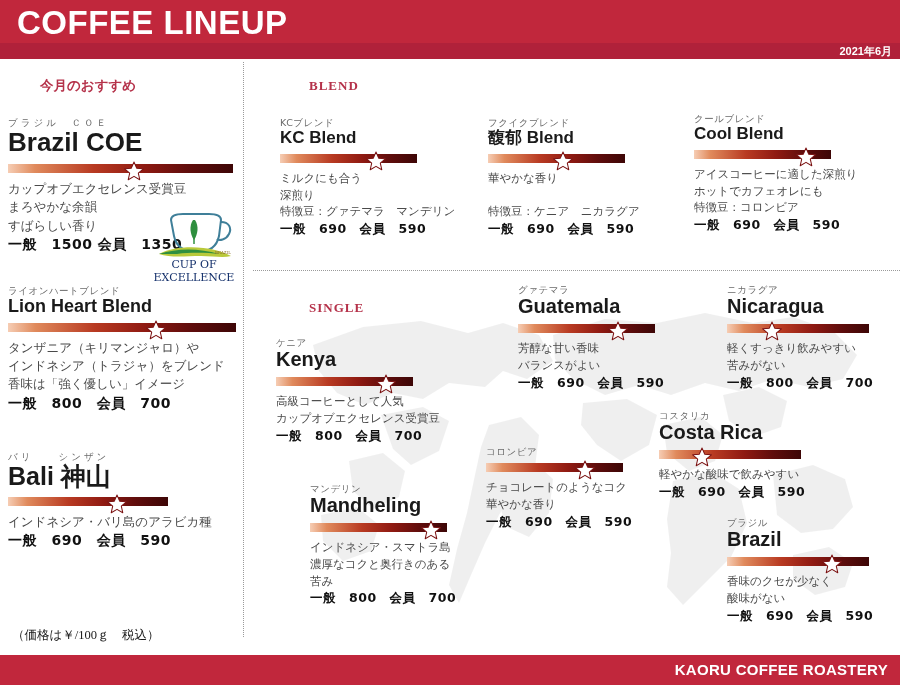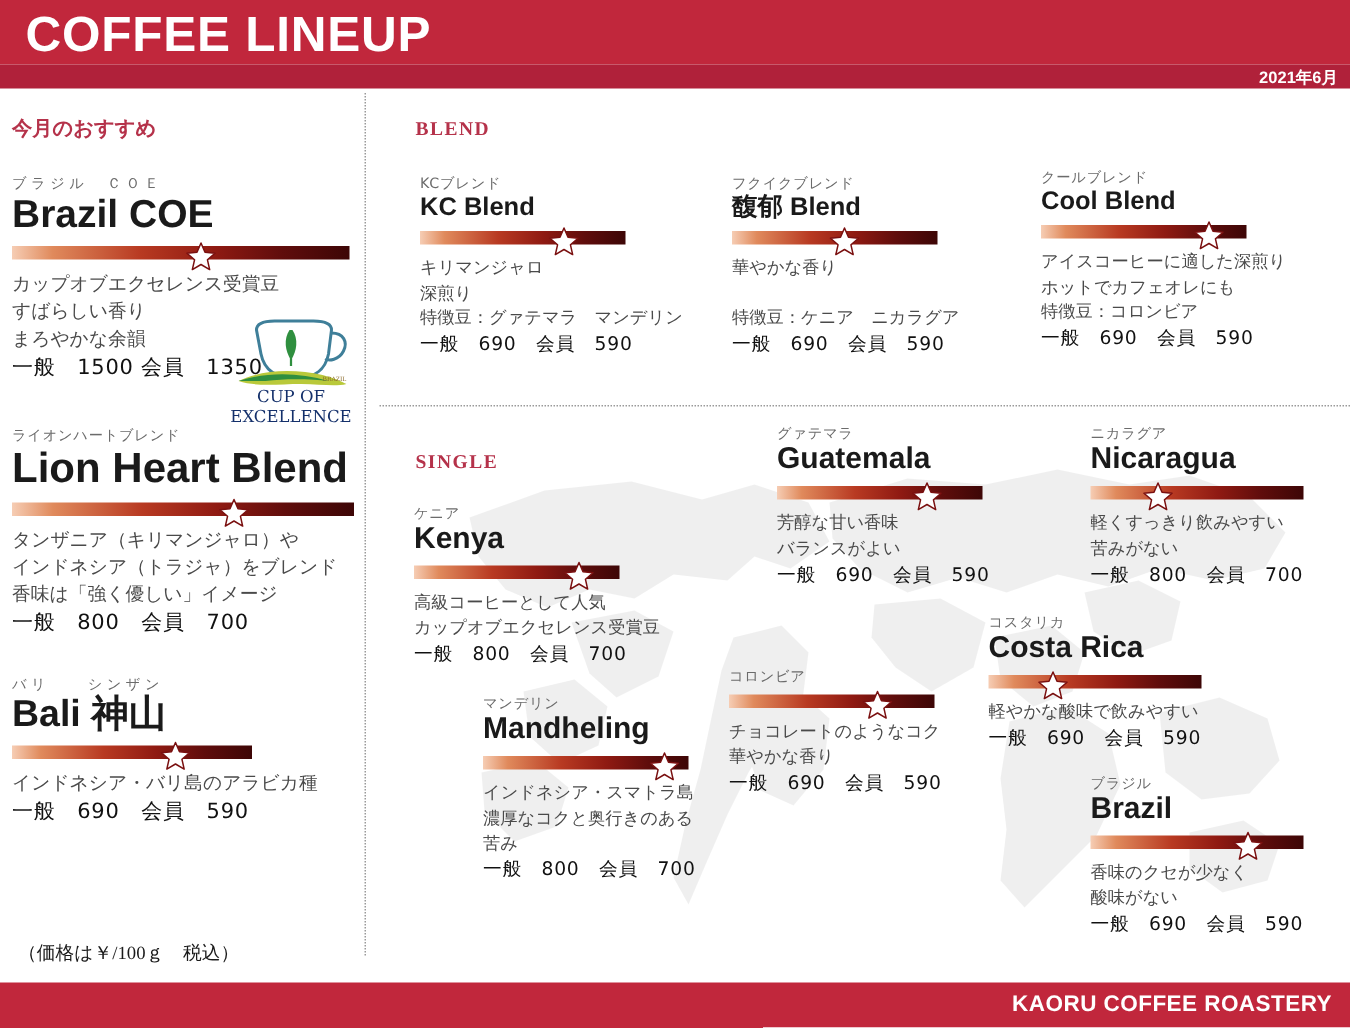--- a/index.html
+++ b/index.html
@@ -44,21 +44,21 @@
   }
   .price-note{
     position:absolute;left:12px;top:627px;
     font-size:12.5px;color:#1a1a1a;white-space:nowrap;
     font-family:"Liberation Serif","DejaVu Serif",serif;
   }
 
   
   .section-label{
     position:absolute;font-family:"Liberation Serif","DejaVu Serif",serif;
-    font-size:13px;font-weight:bold;color:#b5324a;letter-spacing:1px;white-space:nowrap;
+    font-size:13px;font-weight:bold;color:#b5324a;letter-spacing:1px;white-space:nowrap;margin-left:32px;
   }
   .label-recommend{
     left:8px;top:77px;font-size:13.5px;font-weight:bold;color:#b5324a;letter-spacing:0;
     font-family:"DejaVu Serif","Liberation Serif",serif;
   }
 
   
   .worldmap{
     position:absolute;left:253px;top:275px;width:647px;height:365px;
     opacity:.13;pointer-events:none;overflow:hidden;
@@ -76,21 +76,21 @@
   .name{
     font-weight:bold;color:#1a1a1a;white-space:nowrap;line-height:1.15;
     font-family:"Liberation Sans","DejaVu Sans",sans-serif;
   }
   .desc{
     font-size:11.5px;color:#4a4a4a;line-height:1.45;
     font-family:"DejaVu Serif","Liberation Serif",serif;
   }
   .desc div{white-space:nowrap;}
   .price{
-    font-size:12.5px;font-weight:normal;color:#111;white-space:nowrap;
+    font-size:12.5px;font-weight:bold;color:#111;white-space:nowrap;
     font-family:"DejaVu Sans","Liberation Sans",sans-serif;
     letter-spacing:.5px;margin-top:1px;
   }
 
   
   .bar-wrap{position:relative;height:14px;margin:3px 0 5px 0;}
   .bar{
     position:absolute;left:0;top:3px;height:9px;width:100%;
     background:linear-gradient(to right,#f6cdb4 0%,#e08a5c 12%,#b83a22 38%,#8f1a12 60%,#600d0c 80%,#3d0606 100%);
   }
@@ -143,42 +143,42 @@
     <div class="bar-wrap">
       <div class="bar"></div>
       <div class="star" style="left: 56%;">
           <svg viewBox="0 0 24 24" xmlns="http://www.w3.org/2000/svg">
             <path d="M12 2.2 L14.9 8.9 L22.2 9.6 L16.7 14.4 L18.3 21.5 L12 17.8 L5.7 21.5 L7.3 14.4 L1.8 9.6 L9.1 8.9 Z" fill="#ffffff" stroke="#7a1010" stroke-width="1.1" stroke-linejoin="round"></path>
           </svg>
         </div>
     </div>
     <div class="desc" style="font-size:12.5px;width:160px;">
         <div>カップオブエクセレンス受賞豆</div>
+        <div>まろやかな余韻</div>
         <div>すばらしい香り</div>
-        <div>まろやかな余韻</div>
       </div>
     <div class="price" style="font-size:14px;">一般　1500 会員　1350</div>
     <div style="position:absolute;left:145px;top:88px;width:82px;height:78px;">
       <svg viewBox="0 0 82 78" xmlns="http://www.w3.org/2000/svg">
         <path d="M18 14 C18 10 22 8 30 8 L56 8 C64 8 68 10 68 14 L66 30 C64 40 58 46 44 46 C30 46 23 40 21 30 Z" fill="none" stroke="#3f7f99" stroke-width="2"></path>
         <path d="M68 16 C76 16 79 22 76 28 C73 34 66 35 64 33" fill="none" stroke="#3f7f99" stroke-width="2"></path>
         <path d="M40 14 C36 20 37 28 41 34 C45 28 46 20 42 14 Z" fill="#2f8f3f"></path>
         <path d="M41 16 L41 38" stroke="#2f8f3f" stroke-width="1.5"></path>
         <path d="M6 48 C22 40 44 40 62 44 C70 46 74 48 78 50 C70 52 60 50 48 50 C32 50 18 52 6 48 Z" fill="#b9c93a"></path>
         <path d="M6 48 C24 42 46 42 66 48 C56 47 40 46 24 48 Z" fill="#2f8f3f"></path>
         <text x="62" y="48" font-family="DejaVu Serif, serif" font-size="4" fill="#8a6a2a">BRAZIL</text>
         <text x="41" y="62" text-anchor="middle" font-family="DejaVu Serif, serif" font-size="11" fill="#14306b">CUP OF</text>
         <text x="41" y="75" text-anchor="middle" font-family="DejaVu Serif, serif" font-size="11" fill="#14306b">EXCELLENCE</text>
       </svg>
     </div>
   </div>
 
   <div class="item" id="rec-1" style="left:8px;top:286px;width:228px;">
     <div class="ruby">ライオンハートブレンド</div>
-    <div class="name" style="font-size:28px;">Lion Heart Blend</div>
+    <div class="name" style="font-size:18px;">Lion Heart Blend</div>
     <div class="bar-wrap">
       <div class="bar"></div>
       <div class="star" style="left: 65%;">
           <svg viewBox="0 0 24 24" xmlns="http://www.w3.org/2000/svg">
             <path d="M12 2.2 L14.9 8.9 L22.2 9.6 L16.7 14.4 L18.3 21.5 L12 17.8 L5.7 21.5 L7.3 14.4 L1.8 9.6 L9.1 8.9 Z" fill="#ffffff" stroke="#7a1010" stroke-width="1.1" stroke-linejoin="round"></path>
           </svg>
         </div>
     </div>
     <div class="desc" style="font-size:12.5px;">
         <div>タンザニア（キリマンジャロ）や</div>
@@ -210,21 +210,21 @@
     <div class="name" style="font-size:17px;">KC  Blend</div>
     <div class="bar-wrap" style="width:137px;">
       <div class="bar"></div>
       <div class="star" style="left: 70%;">
           <svg viewBox="0 0 24 24" xmlns="http://www.w3.org/2000/svg">
             <path d="M12 2.2 L14.9 8.9 L22.2 9.6 L16.7 14.4 L18.3 21.5 L12 17.8 L5.7 21.5 L7.3 14.4 L1.8 9.6 L9.1 8.9 Z" fill="#ffffff" stroke="#7a1010" stroke-width="1.1" stroke-linejoin="round"></path>
           </svg>
         </div>
     </div>
     <div class="desc">
-        <div>キリマンジャロ</div>
+        <div>ミルクにも合う</div>
         <div>深煎り</div>
         <div>特徴豆：グァテマラ　マンデリン</div>
       </div>
     <div class="price">一般　690　会員　590</div>
   </div>
 
   <div class="item" id="bl-1" style="left:488px;top:118px;width:180px;">
     <div class="ruby">フクイクブレンド</div>
     <div class="name" style="font-size:17px;">馥郁 Blend</div>
     <div class="bar-wrap" style="width:137px;">
@@ -273,21 +273,21 @@
           </svg>
         </div>
     </div>
     <div class="desc">
         <div>高級コーヒーとして人気</div>
         <div>カップオブエクセレンス受賞豆</div>
       </div>
     <div class="price">一般　800　会員　700</div>
   </div>
 
-  <div class="item" id="sg-1" style="left:310px;top:465px;width:185px;margin-left:12px;">
+  <div class="item" id="sg-1" style="left:310px;top:484px;width:185px;">
     <div class="ruby">マンデリン</div>
     <div class="name" style="font-size:20px;">Mandheling</div>
     <div class="bar-wrap" style="width:137px;">
       <div class="bar"></div>
       <div class="star" style="left: 88%;">
           <svg viewBox="0 0 24 24" xmlns="http://www.w3.org/2000/svg">
             <path d="M12 2.2 L14.9 8.9 L22.2 9.6 L16.7 14.4 L18.3 21.5 L12 17.8 L5.7 21.5 L7.3 14.4 L1.8 9.6 L9.1 8.9 Z" fill="#ffffff" stroke="#7a1010" stroke-width="1.1" stroke-linejoin="round"></path>
           </svg>
         </div>
     </div>

